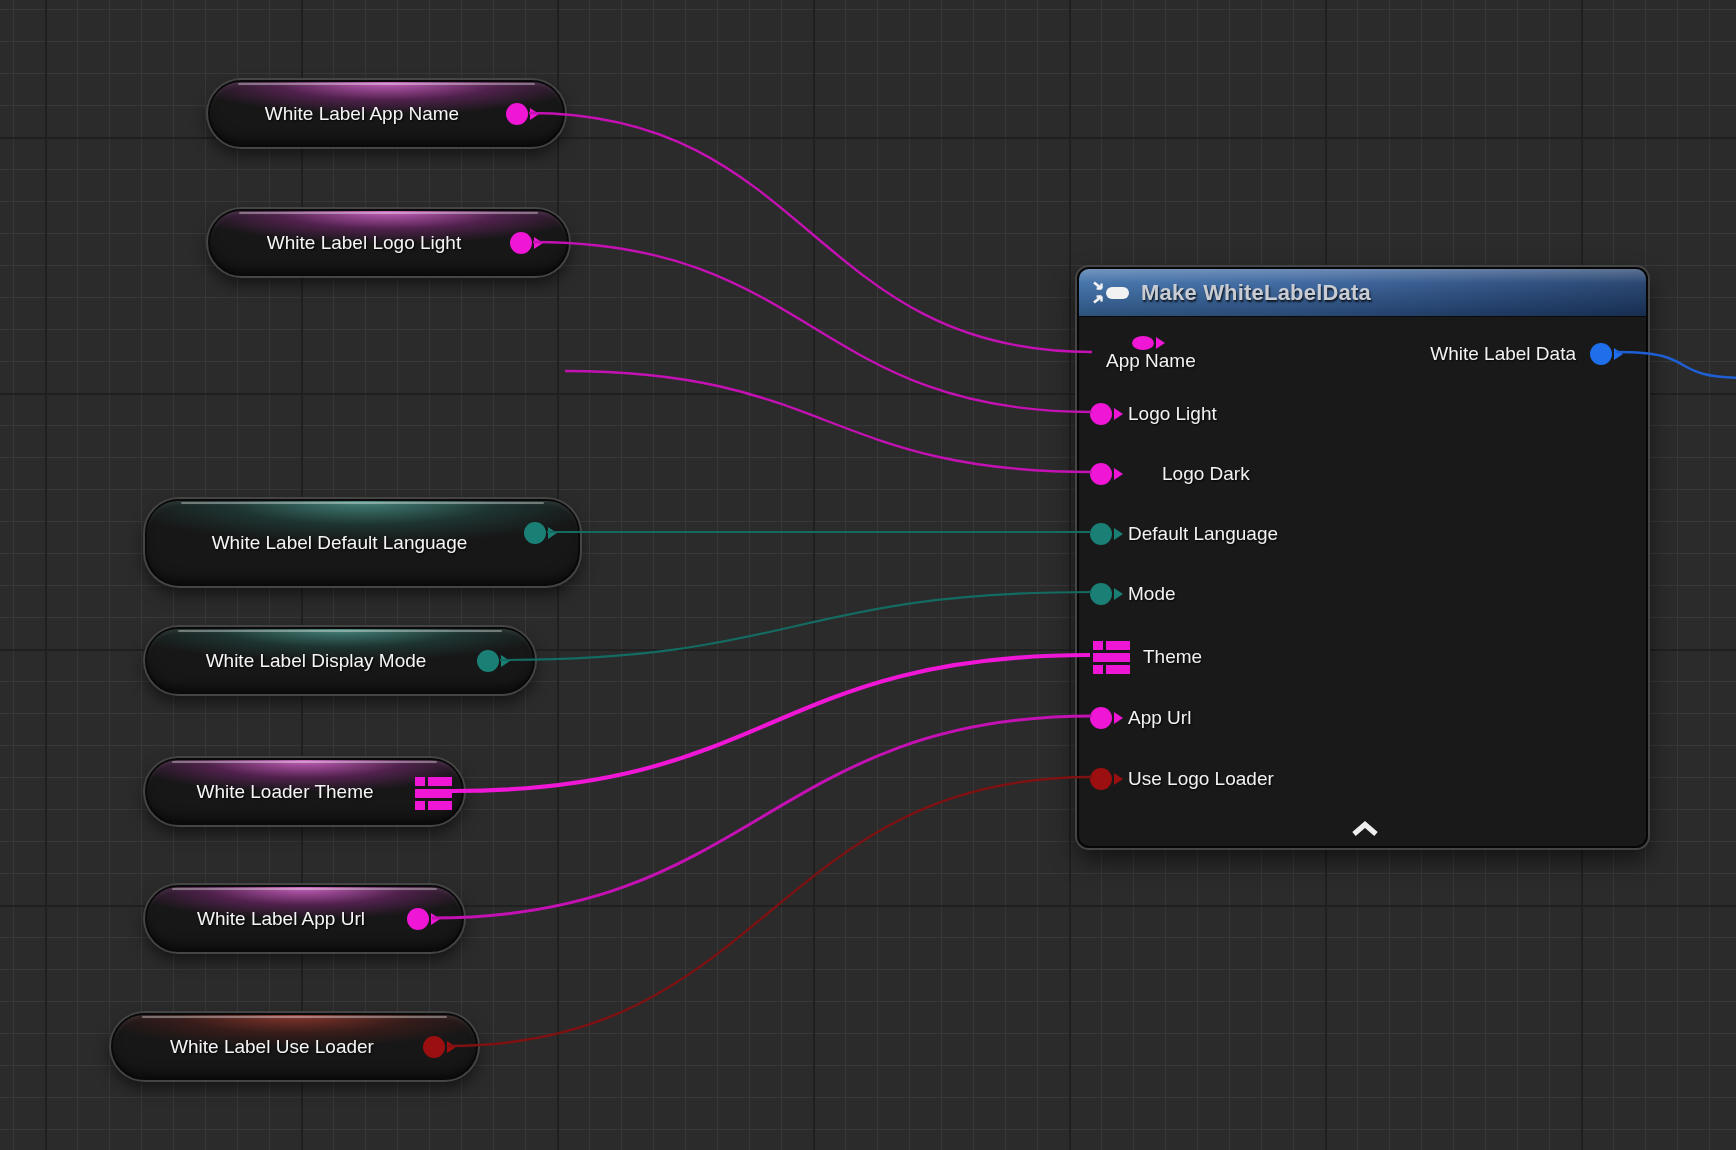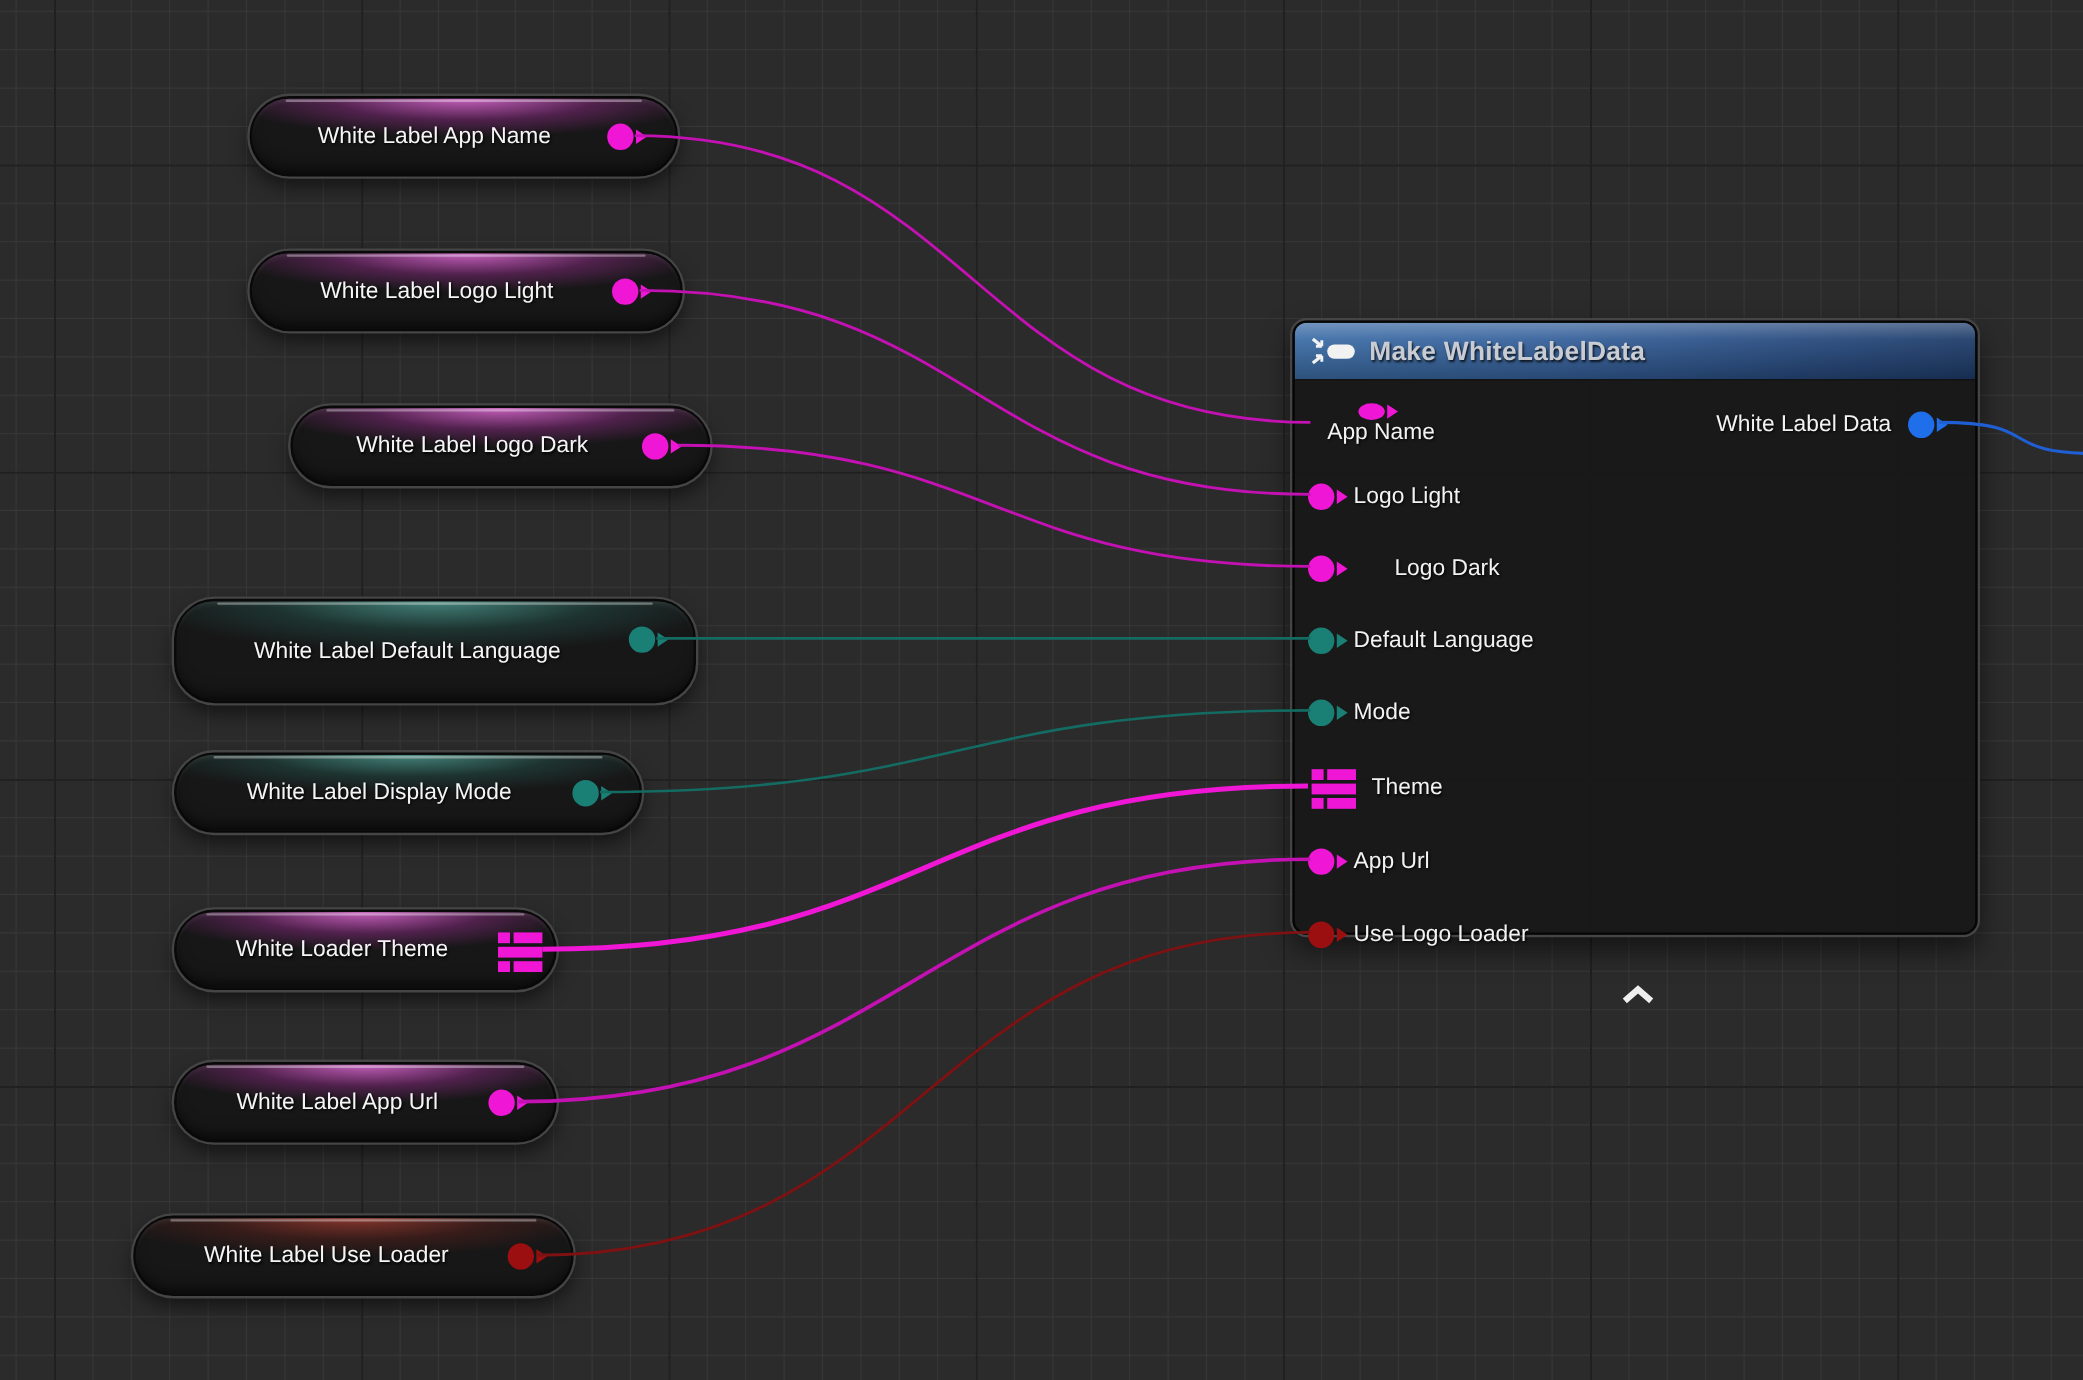--- a/index.html
+++ b/index.html
@@ -103,21 +103,21 @@
       <path d="M533,242 C812.5,242 812.5,412 1092,412" stroke="#c411b3" stroke-width="2.4" fill="none"></path>
       <path d="M565,371 C828.5,371 828.5,472 1092,472" stroke="#c411b3" stroke-width="2.4" fill="none"></path>
       <path d="M547,532 C819.5,532 819.5,532 1092,532" stroke="#136b62" stroke-width="2.2" fill="none"></path>
       <path d="M500,660 C796,660 796,592 1092,592" stroke="#136b62" stroke-width="2.2" fill="none"></path>
       <path d="M452,791 C771,791 771,655 1090,655" stroke="#ef16d6" stroke-width="4.2" fill="none"></path>
       <path d="M432,918 C752,918 772,716 1092,716" stroke="#c411b3" stroke-width="3" fill="none"></path>
       <path d="M448,1046 C768,1046 772,777 1092,777" stroke="#7e1112" stroke-width="2.4" fill="none"></path>
       <path d="M1616,352 C1706,352 1660,378 1750,378" stroke="#1f5fd3" stroke-width="2.6" fill="none"></path>
     </svg>
 
-  <div id="make-node" style="left: 1077px; top: 267px; width: 571px; height: 512px;">
+  <div id="make-node" style="left: 1077px; top: 267px; width: 571px; height: 581px;">
     <div id="make-node-header" style="height: 48px;">
       <svg width="40" height="27" viewBox="0 0 40 27">
         <path d="M3 3.5 L10.5 9.5" stroke="#f2f2f2" stroke-width="2.8" fill="none"></path>
         <path d="M10.5 9.5 L10.5 4.6 M10.5 9.5 L5.6 9.5" stroke="#f2f2f2" stroke-width="2.4" fill="none"></path>
         <path d="M3 23.5 L10.5 17.5" stroke="#f2f2f2" stroke-width="2.8" fill="none"></path>
         <path d="M10.5 17.5 L10.5 22.4 M10.5 17.5 L5.6 17.5" stroke="#f2f2f2" stroke-width="2.4" fill="none"></path>
         <rect x="15" y="8" width="23" height="12" rx="6" fill="#f2f2f2"></rect>
       </svg>
       <span id="make-node-title">Make WhiteLabelData</span>
     </div>
@@ -183,29 +183,20 @@
     </div>
     <div class="pill" style="left: 208px; top: 209px; width: 361px; height: 67px;">
       <div class="pill-inner">
         <div class="pill-glow" style="background: radial-gradient(75% 68% at 50% 0%, rgba(206, 98, 196, 0.95) 0%, rgba(150, 45, 142, 0.45) 42%, rgba(0, 0, 0, 0) 76%);"></div>
         <div class="pill-hl"></div>
         <div class="pill-shade"></div>
         <span class="pill-label" style="width: 280px;">White Label Logo Light</span>
       <span class="pin-circle" style="color: rgb(239, 22, 214); position: absolute; left: 300px; top: 20.5px;"></span>
       </div>
     </div>
-    <div class="pill" style="left: 242px; top: 338px; width: 350px; height: 67px;">
-      <div class="pill-inner">
-        <div class="pill-glow" style="background: radial-gradient(75% 68% at 50% 0%, rgba(206, 98, 196, 0.95) 0%, rgba(150, 45, 142, 0.45) 42%, rgba(0, 0, 0, 0) 76%);"></div>
-        <div class="pill-hl"></div>
-        <div class="pill-shade"></div>
-        <span class="pill-label" style="width: 271px;">White Label Logo Dark</span>
-      <span class="pin-circle" style="color: rgb(239, 22, 214); position: absolute; left: 291px; top: 20.5px;"></span>
-      </div>
-    </div>
     <div class="pill" style="left: 145px; top: 499px; width: 435px; height: 87px;">
       <div class="pill-inner">
         <div class="pill-glow" style="background: radial-gradient(75% 68% at 50% 0%, rgba(72, 142, 132, 0.9) 0%, rgba(38, 92, 85, 0.42) 42%, rgba(0, 0, 0, 0) 76%);"></div>
         <div class="pill-hl"></div>
         <div class="pill-shade"></div>
         <span class="pill-label" style="width: 357px;">White Label Default Language</span>
       <span class="pin-circle" style="color: rgb(26, 128, 118); position: absolute; left: 377px; top: 20.5px;"></span>
       </div>
     </div>
     <div class="pill" style="left: 145px; top: 627px; width: 390px; height: 67px;">

